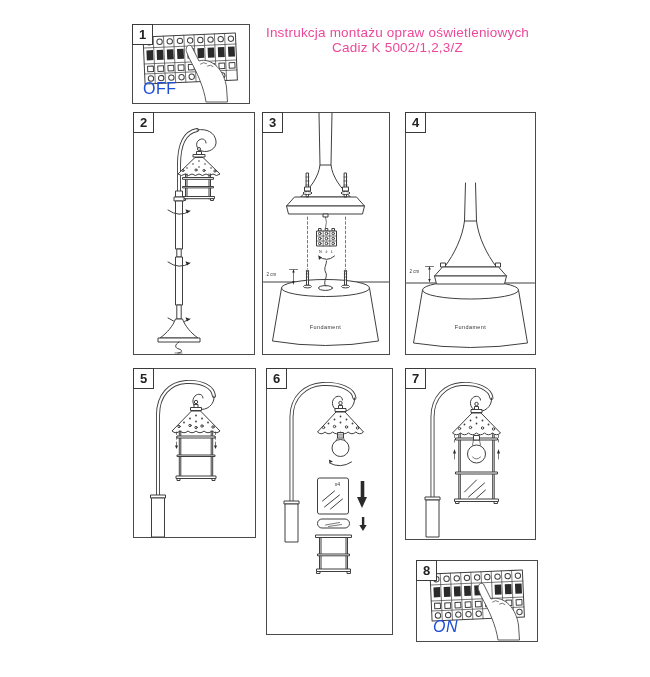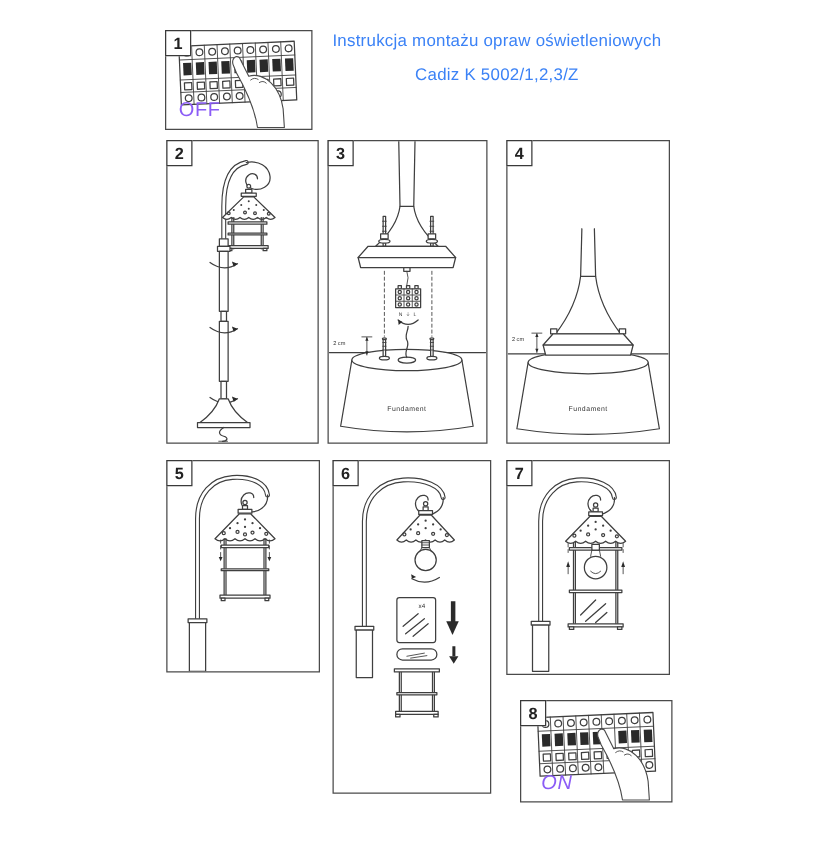--- a/index.html
+++ b/index.html
@@ -2,24 +2,24 @@
 <html><head>
 <meta charset="utf-8">
 <style>
   html,body{margin:0;padding:0;background:#fff;}
   #stage{position:relative;width:650px;height:677px;background:#ffffff;overflow:hidden;
          font-family:"Liberation Sans",sans-serif;}
   .panel{position:absolute;border:1px solid #4a4a4a;background:#fff;box-sizing:border-box;}
   .badge{position:absolute;top:-1px;left:-1px;width:19px;height:19px;border:1.6px solid #3a3a3a;
          background:#fff;display:flex;align-items:center;justify-content:center;
          font-size:13px;font-weight:bold;color:#222;z-index:3;}
-  .title-block{position:absolute;left:245px;top:25px;width:305px;text-align:center;color:#3b82f6;}
+  .title-block{position:absolute;left:245px;top:25px;width:305px;text-align:center;color:#ec4899;}
   .title-line1{font-size:13.5px;letter-spacing:.2px;}
-  .title-line2{font-size:13.5px;margin-top:12px;letter-spacing:.2px;}
-  .switch-label{position:absolute;left:10px;bottom:5px;font-size:16px;color:#8b5cf6;letter-spacing:.5px;z-index:2;}
+  .title-line2{font-size:13.5px;margin-top:0;letter-spacing:.2px;}
+  .switch-label{position:absolute;left:10px;bottom:5px;font-size:16px;color:#1d4ed8;letter-spacing:.5px;z-index:2;}
   .panel svg{display:block;width:100%;height:100%;}
   .s{stroke:#3f3f3f;fill:none;stroke-width:1;stroke-linecap:round;stroke-linejoin:round;}
   .sw{stroke:#3f3f3f;fill:#ffffff;stroke-width:1;stroke-linejoin:round;}
   .dk{fill:#2a2a2a;stroke:none;}
   .thin{stroke-width:.7;}
   .tube{stroke:#3f3f3f;fill:none;stroke-width:4;stroke-linecap:round;}
   .tubein{stroke:#ffffff;fill:none;stroke-width:2.2;stroke-linecap:round;}
   .dash{stroke-dasharray:2.5 2.2;}
   svg text{fill:#333;font-family:"Liberation Sans",sans-serif;}
 </style>

